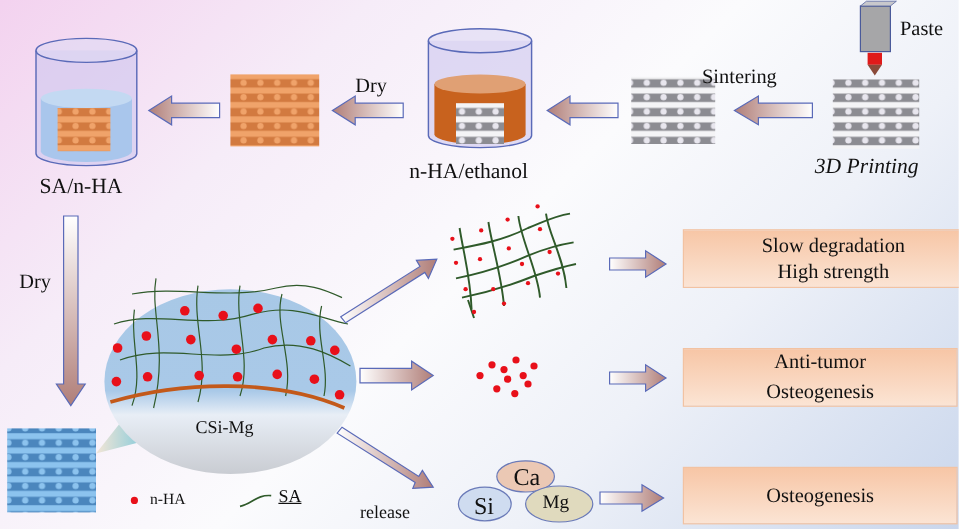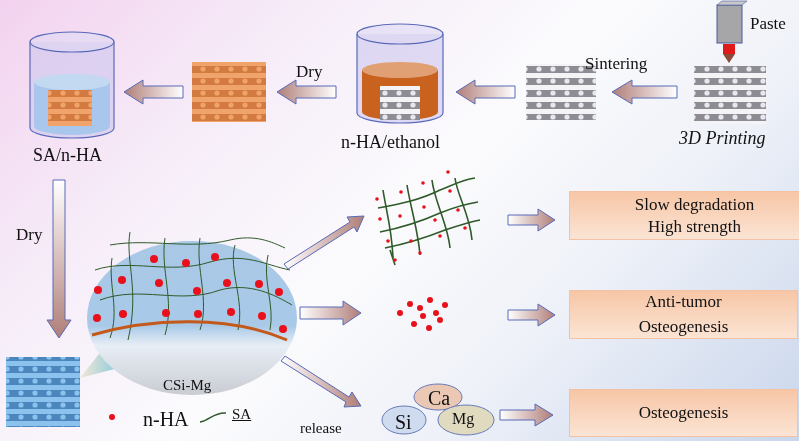--- a/index.html
+++ b/index.html
@@ -196,22 +196,22 @@
   <path d="M200,422 C210,420 214,412 226,413" stroke="#2f5a2a" stroke-width="1.4" fill="none"></path>
 </svg>
 
 <div class="lbl" style="left:33px;top:145px;font-size:18px;">SA/n-HA</div>
 <div class="lbl" style="left:296px;top:62px;font-size:17px;">Dry</div>
 <div class="lbl" style="left:341px;top:132px;font-size:18px;">n-HA/ethanol</div>
 <div class="lbl" style="left:585px;top:54px;font-size:17px;">Sintering</div>
 <div class="lbl" style="left:750px;top:14px;font-size:17px;">Paste</div>
 <div class="lbl" style="left:679px;top:128px;font-size:18px;font-style:italic;">3D Printing</div>
 <div class="lbl" style="left:16px;top:225px;font-size:17px;">Dry</div>
-<div class="lbl" style="left:163px;top:349px;font-size:15px;margin-top:28px;">CSi-Mg</div>
-<div class="lbl" style="left:125px;top:408px;font-size:20px;margin-left:18px;">n-HA</div>
+<div class="lbl" style="left:163px;top:349px;font-size:15px;">CSi-Mg</div>
+<div class="lbl" style="left:125px;top:408px;font-size:13px;">n-HA</div>
 <div class="lbl" style="left:232px;top:406px;font-size:15px;text-decoration:underline;">SA</div>
 <div class="lbl" style="left:300px;top:420px;font-size:15px;">release</div>
 <div class="lbl" style="left:428px;top:387px;font-size:20px;">Ca</div>
 <div class="lbl" style="left:395px;top:411px;font-size:20px;">Si</div>
 <div class="lbl" style="left:452px;top:410px;font-size:16px;">Mg</div>
 
 <div class="box" style="left:569px;top:191px;width:251px;height:49px;">
   <div>Slow degradation</div>
   <div>High strength</div>
 </div>

